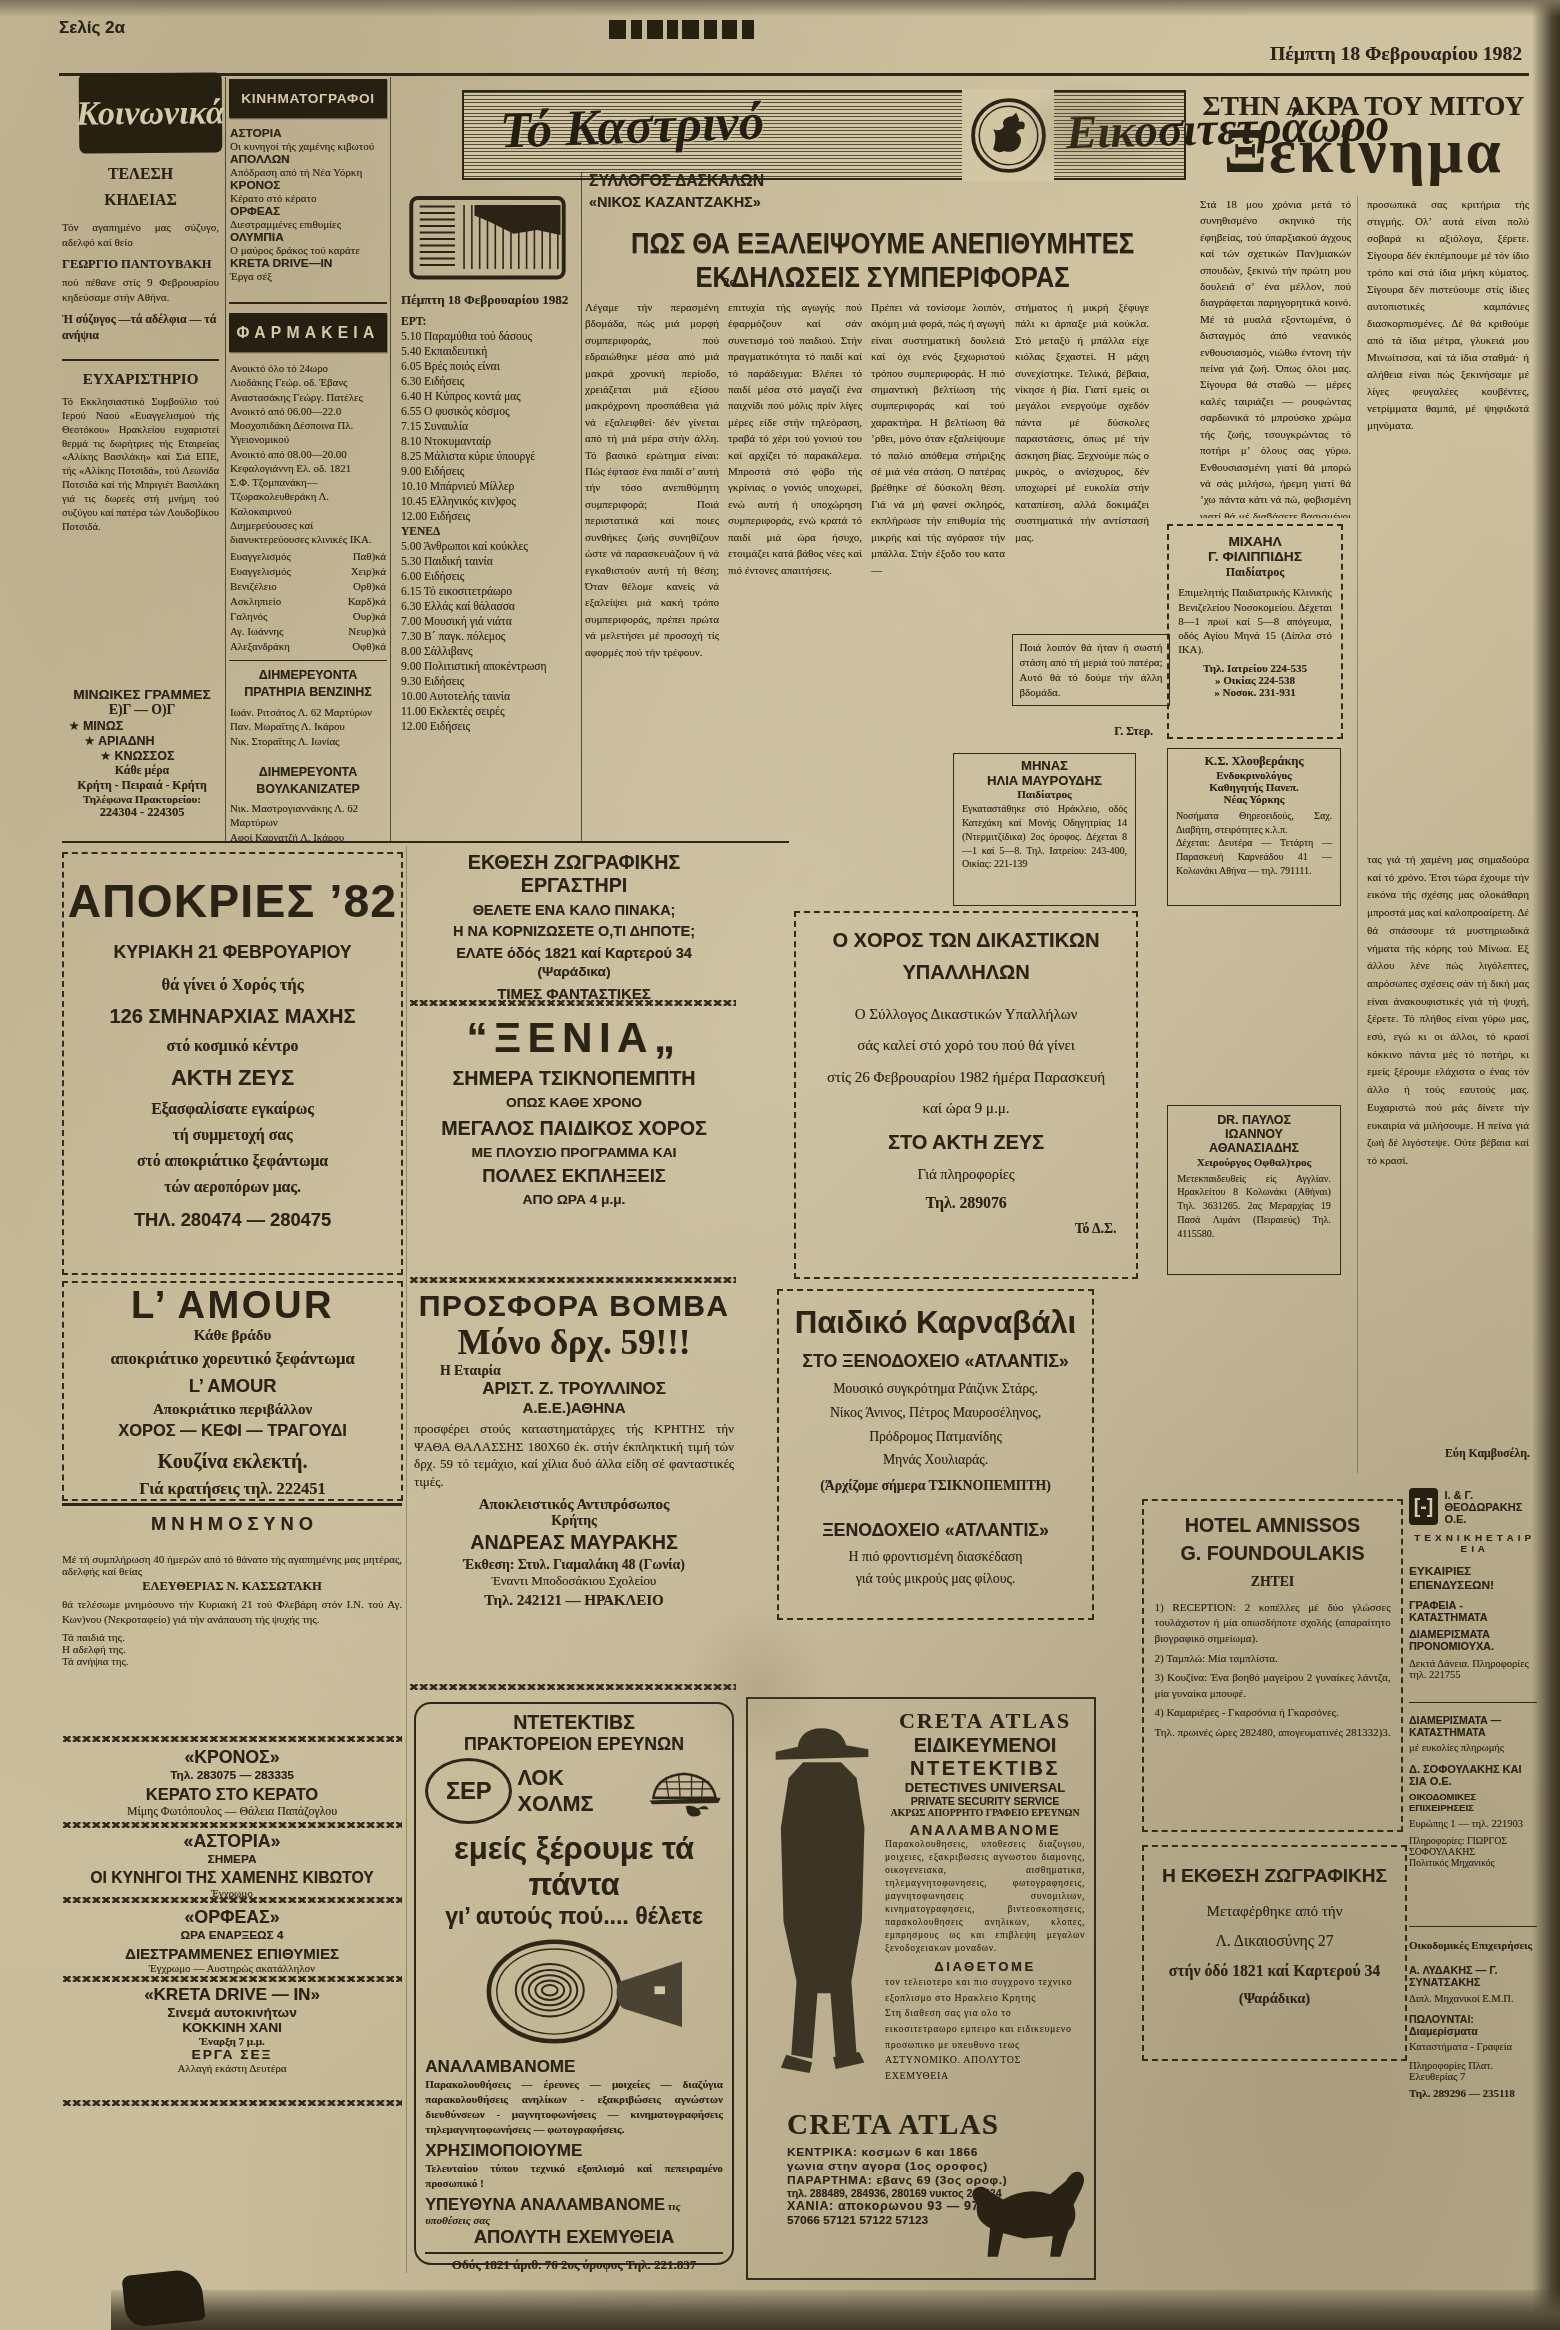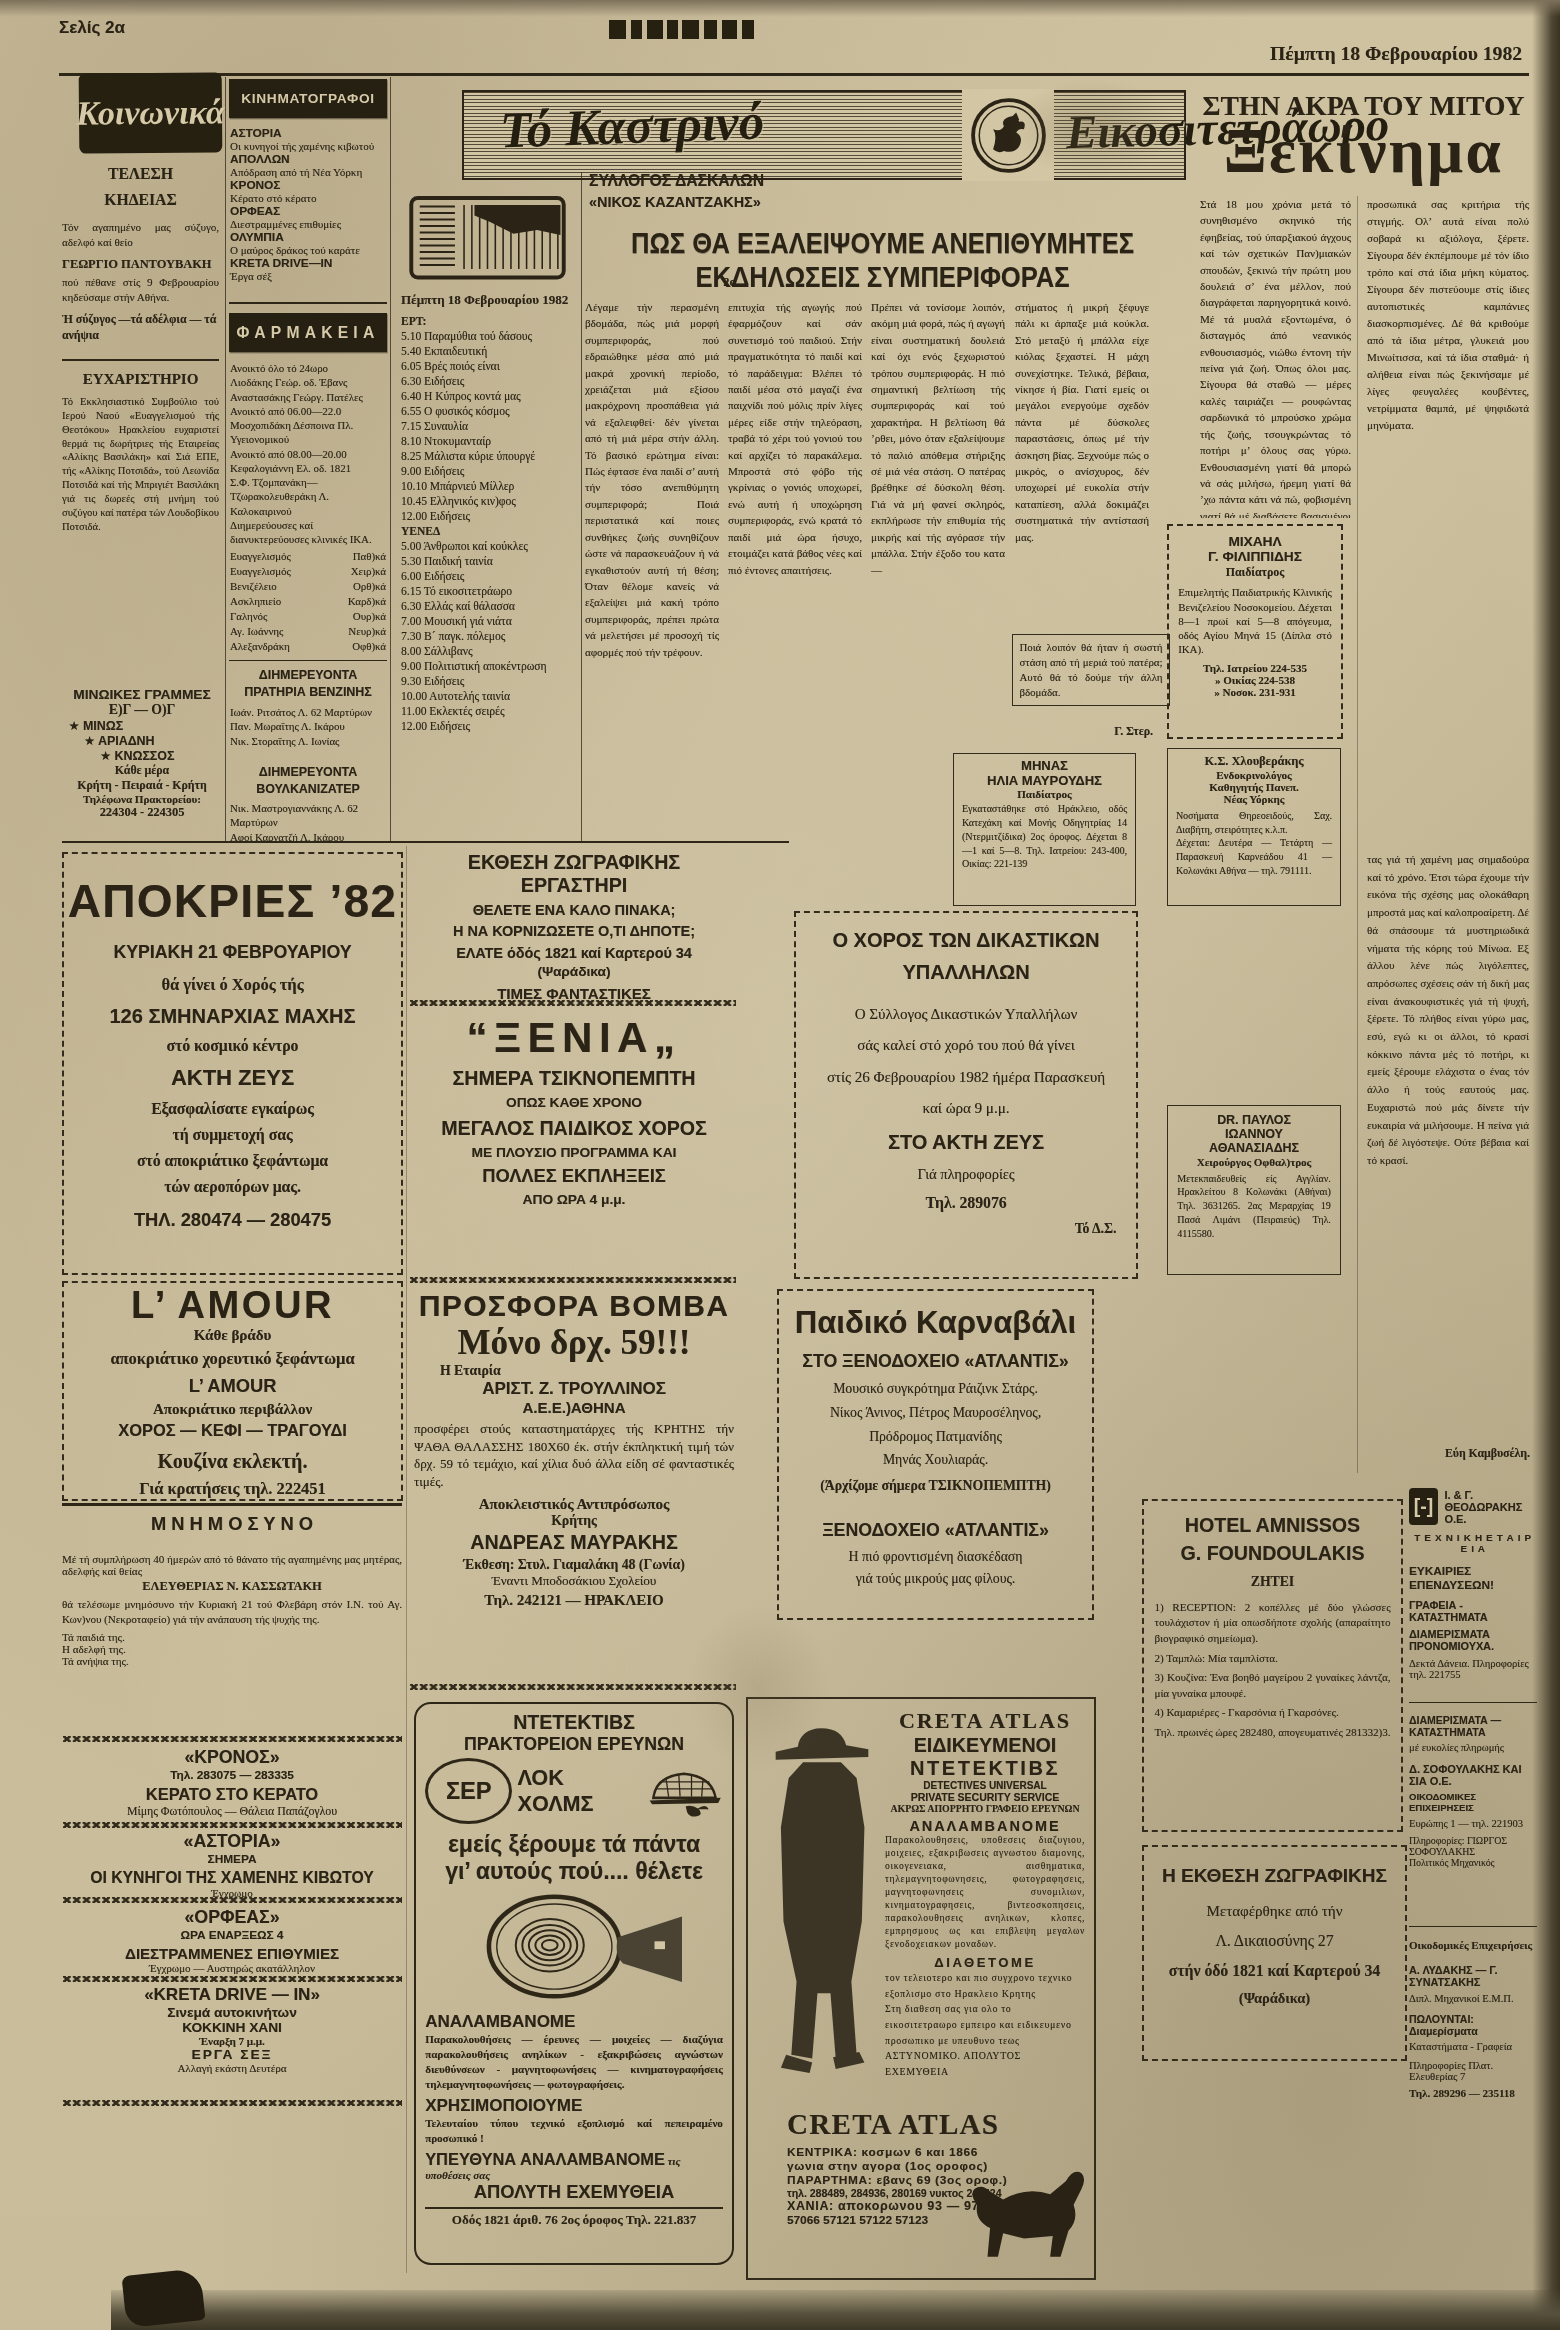--- a/index.html
+++ b/index.html
@@ -401,21 +401,21 @@
             <line x1="50" y1="16" x2="52" y2="50"></line>
             <line x1="70" y1="16" x2="70" y2="50"></line>
             <line x1="88" y1="24" x2="86" y2="50"></line>
             <line x1="16" y1="38" x2="104" y2="38"></line>
             <line x1="22" y1="27" x2="98" y2="27"></line>
           </g>
         <path d="M4 56 L116 52 L112 60 L8 62 Z" fill="#2e2718"></path>
         <path d="M62 66 Q72 64 80 70 Q88 78 78 80 Q68 82 64 74 Z M80 70 Q92 62 96 70" fill="#2e2718" stroke="#2e2718" stroke-width="2"></path>
       </svg>
     </div>
-    <div class="c b s" style="font-size:23px;margin-top:6.5px">εμείς ξέρουμε τά πάντα</div>
+    <div class="c b s" style="font-size:31px;margin-top:6.5px">εμείς ξέρουμε τά πάντα</div>
     <div class="c b s" style="font-size:23px">γι’ αυτούς πού.... θέλετε</div>
     <div style="display:flex;justify-content:center;margin:5.2px 0">
       <svg width="216" height="117" viewBox="0 0 330 178">
         <ellipse cx="135" cy="86" rx="100" ry="76" fill="none" stroke="#2e2718" stroke-width="7"></ellipse>
         <ellipse cx="135" cy="86" rx="88" ry="65" fill="none" stroke="#2e2718" stroke-width="2"></ellipse>
         <g fill="none" stroke="#2e2718" stroke-width="3">
           <ellipse cx="128" cy="84" rx="52" ry="40"></ellipse>
             <ellipse cx="128" cy="84" rx="42" ry="31"></ellipse>
             <ellipse cx="128" cy="84" rx="32" ry="23"></ellipse>
             <ellipse cx="128" cy="84" rx="22" ry="15"></ellipse>
@@ -463,21 +463,21 @@
   <div class="a sbox" style="left:746px;top:1697px;width:346px;height:579px">
     <svg class="a" style="left:11.8px;top:26px" width="124" height="367" viewBox="0 0 95 280">
       <path d="M47 2 C36 2 30 8 29 16 L12 20 L12 26 L83 24 L83 18 L66 15 C64 7 58 2 47 2 Z" fill="#3c3526"></path>
       <path d="M33 28 L62 28 L74 40 L80 78 L78 150 L70 196 L74 252 L58 255 L54 205 L44 205 L40 255 L24 252 L28 196 L18 150 L16 78 L22 40 Z" fill="#3c3526"></path>
       <path d="M20 252 L40 258 L38 266 L16 262 Z M56 254 L76 250 L80 258 L58 263 Z" fill="#3c3526"></path>
     </svg>
     <div class="a c" style="left:137px;top:9.2px;width:200px">
       <div class="b" style="font-size:22px;letter-spacing:2px">CRETA  ATLAS</div>
       <div class="b s" style="font-size:19.6px">ΕΙΔΙΚΕΥΜΕΝΟΙ</div>
       <div class="b s" style="font-size:20px;letter-spacing:2.6px">ΝΤΕΤΕΚΤΙΒΣ</div>
-      <div class="b s" style="font-size:10px">DETECTIVES UNIVERSAL</div>
+      <div class="b s" style="font-size:13px">DETECTIVES UNIVERSAL</div>
       <div class="b s" style="font-size:10.5px">PRIVATE SECURITY SERVICE</div>
       <div class="b" style="font-size:9.8px">ΑΚΡΩΣ ΑΠΟΡΡΗΤΟ ΓΡΑΦΕΙΟ ΕΡΕΥΝΩΝ</div>
       <div class="b s" style="font-size:14.4px;letter-spacing:2px;margin-top:3.9px">ΑΝΑΛΑΜΒΑΝΟΜΕ</div>
       <div class="j" style="font-size:9.5px;line-height:13px;letter-spacing:0.7px">Παρακολουθησεις, υποθεσεις διαζυγιου, μοιχειες, εξακριβωσεις αγνωστου διαμονης, οικογενειακα, αισθηματικα, τηλεμαγνητοφωνησεις, φωτογραφησεις, μαγνητοφωνησεις συνομιλιων, κινηματογραφησεις, βιντεοσκοπησεις, παρακολουθησεις ανηλικων, κλοπες, εμπρησμους ως και επιβλεψη μεγαλων ξενοδοχειακων μοναδων.</div>
       <div class="b s" style="font-size:13px;letter-spacing:2.6px;margin-top:3.9px">ΔΙΑΘΕΤΟΜΕ</div>
       <div style="font-size:9.8px;line-height:15.7px;letter-spacing:0.7px;text-align:left">τον τελειοτερο και πιο συγχρονο τεχνικο εξοπλισμο στο Ηρακλειο Κρητης</div>
       <div style="font-size:9.8px;line-height:15.7px;letter-spacing:0.7px;text-align:left">Στη διαθεση σας για ολο το εικοσιτετραωρο εμπειρο και ειδικευμενο προσωπικο με υπευθυνο τεως ΑΣΤΥΝΟΜΙΚΟ. ΑΠΟΛΥΤΟΣ ΕΧΕΜΥΘΕΙΑ</div>
     </div>
     <div class="a" style="left:39px;top:409px;width:275px">
       <div class="b" style="font-size:29px;letter-spacing:1.3px">CRETA ATLAS</div>

